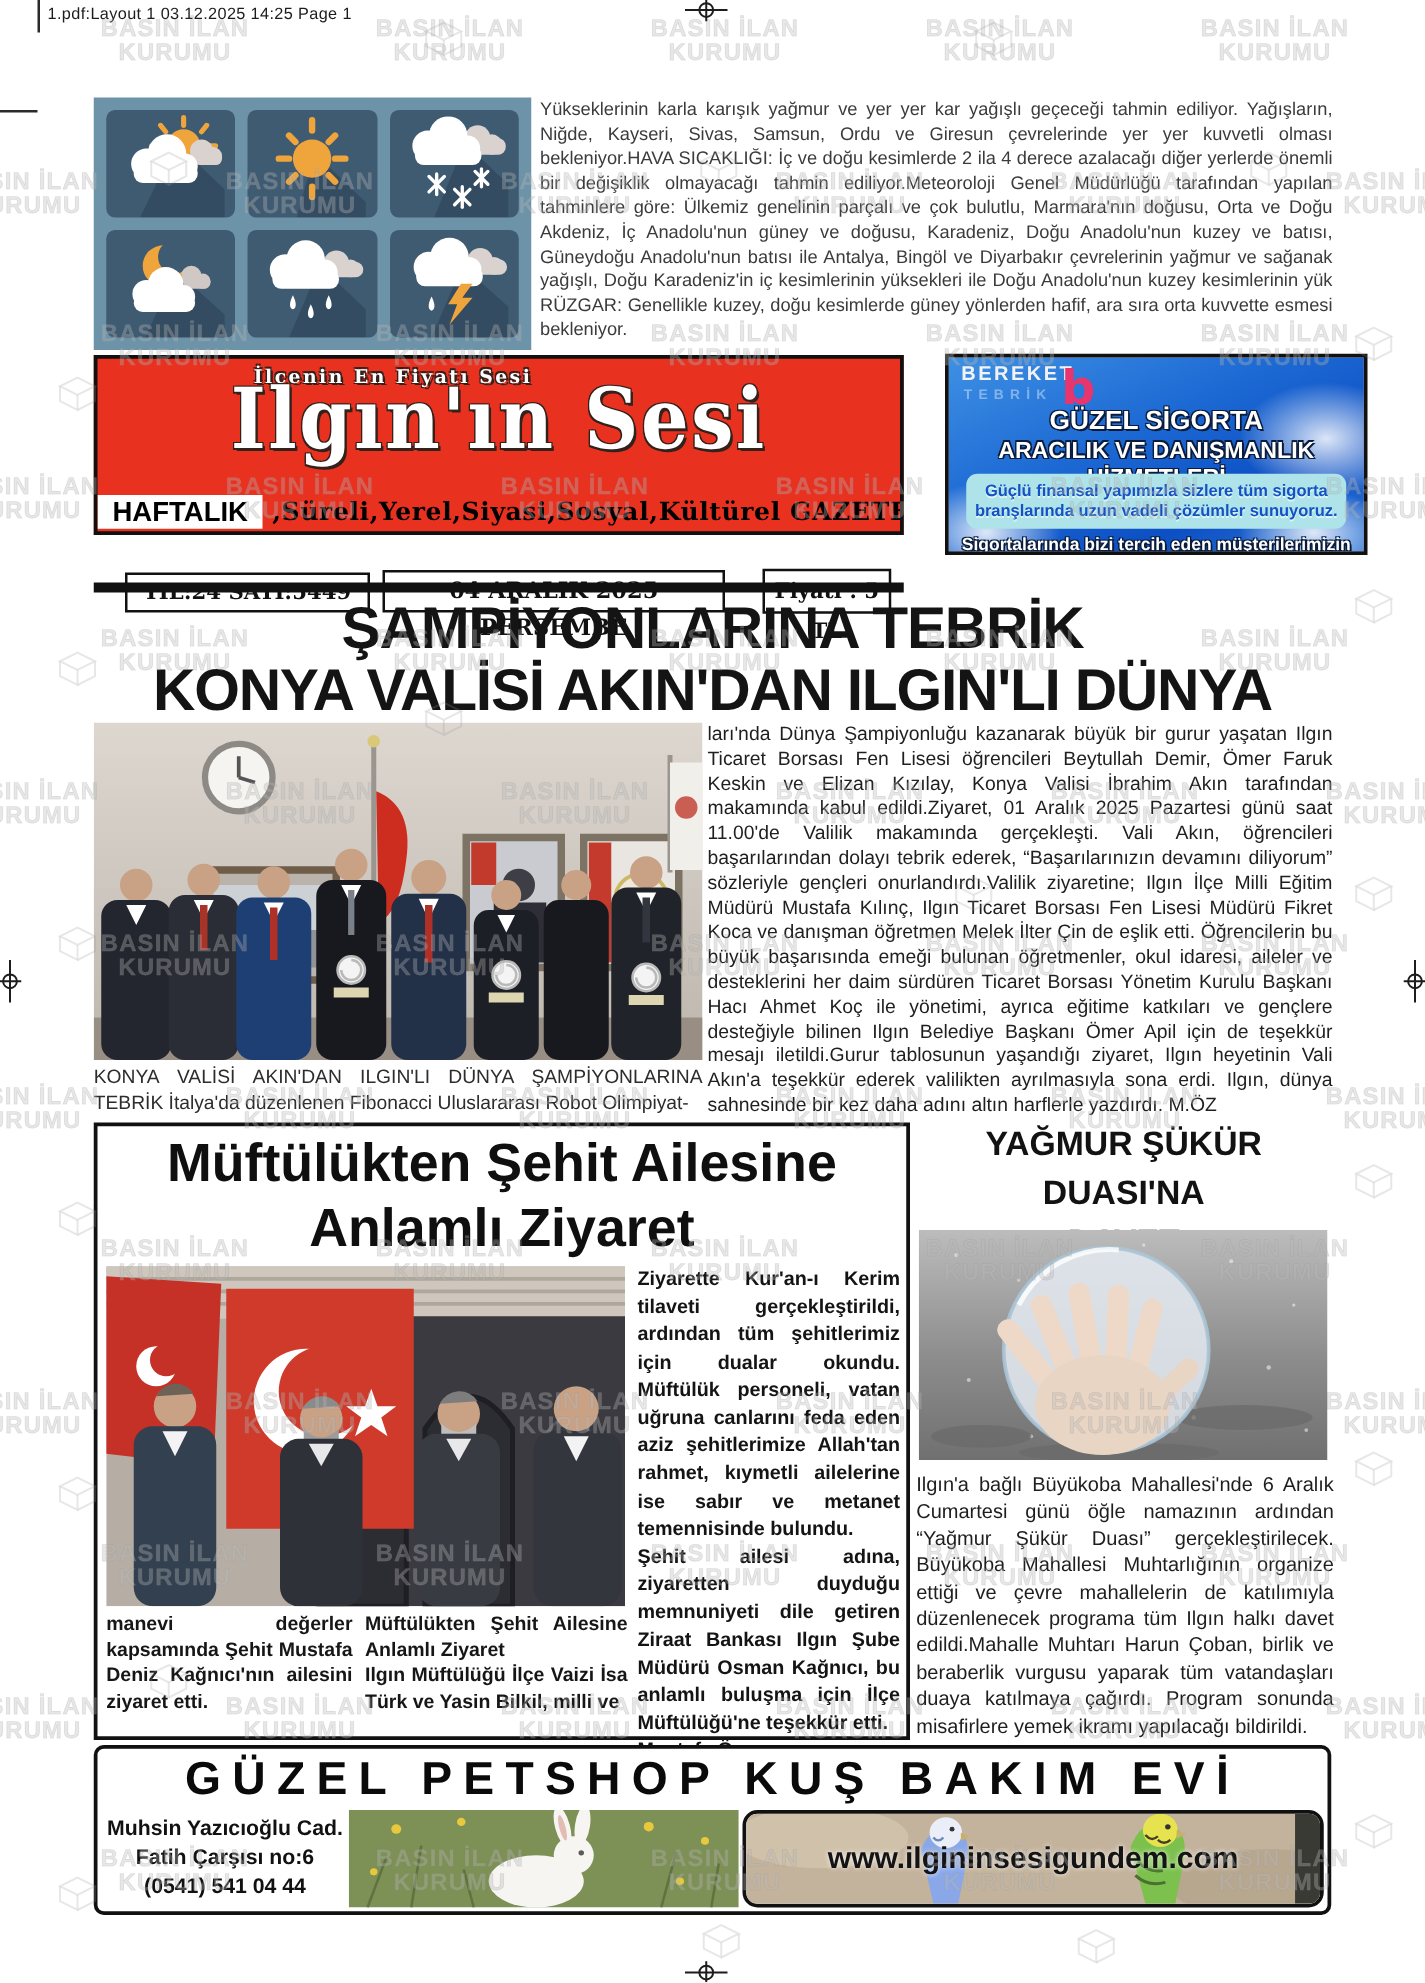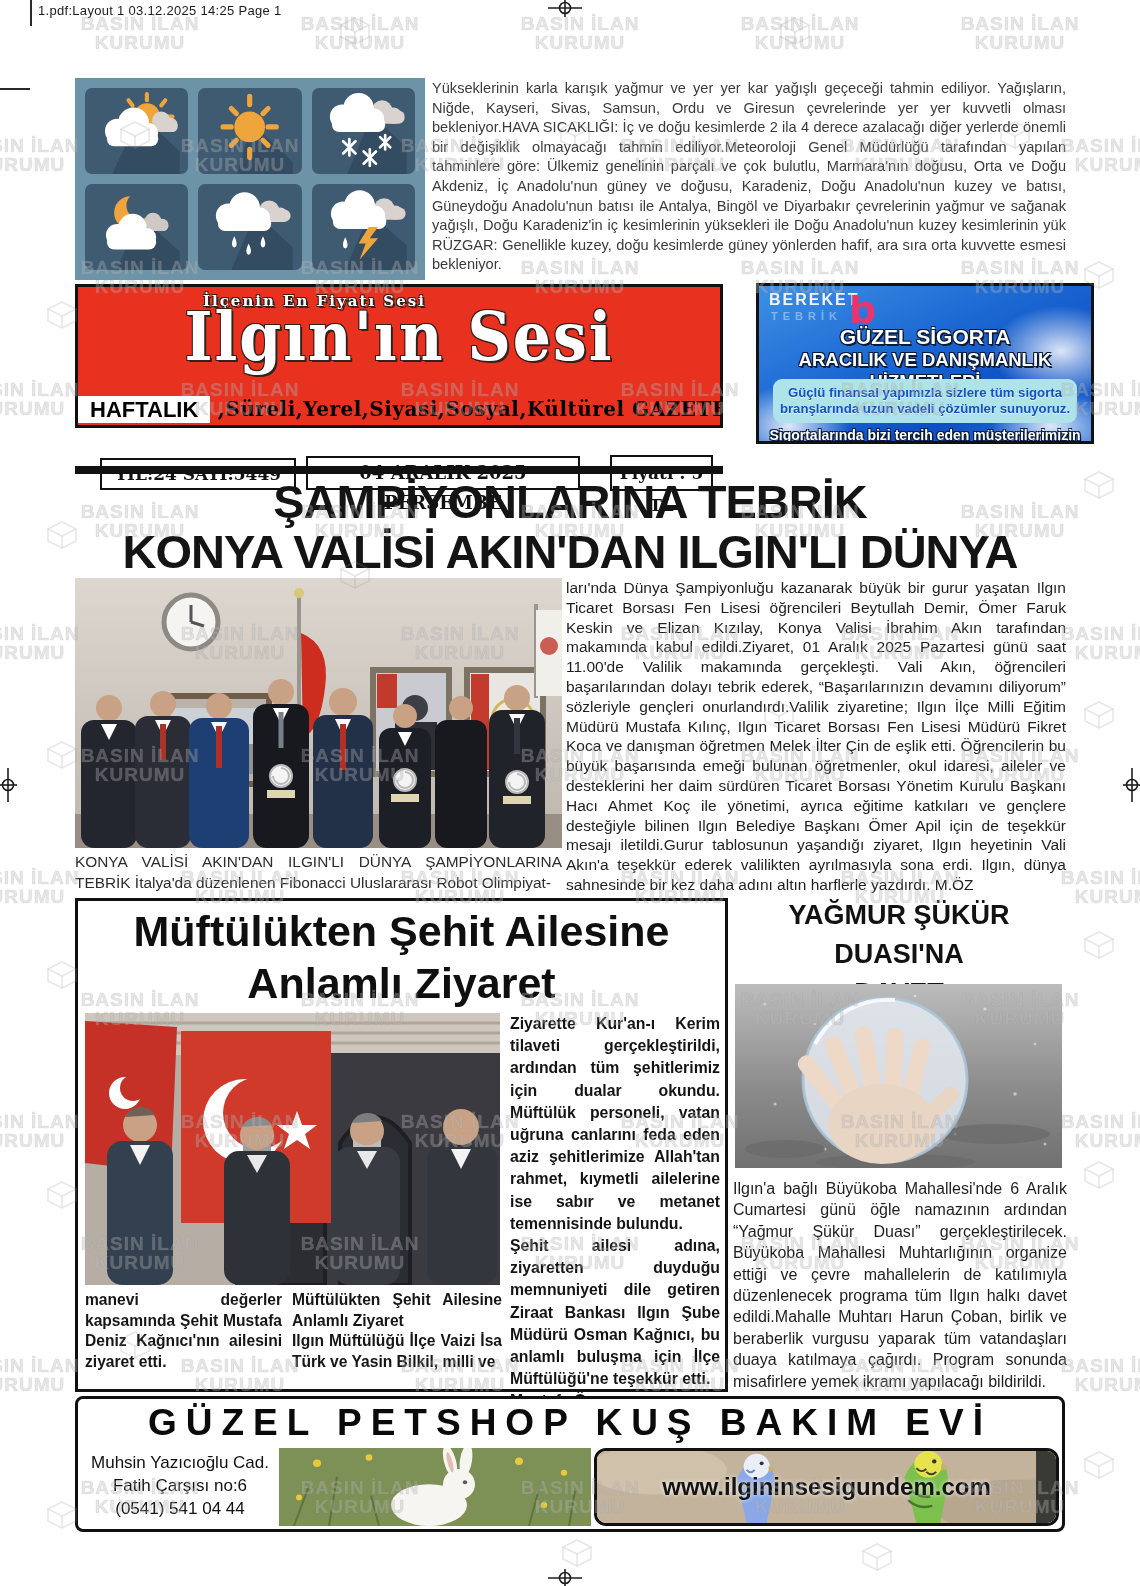--- a/index.html
+++ b/index.html
@@ -85,21 +85,21 @@
   
   #s3-headline{left:733px;top:896px;width:332px;text-align:center;font-weight:800;font-size:27px;line-height:39px;color:#121212;}
   #photo3{left:735px;top:984px;width:327px;height:184px;}
   #s3-body{left:733px;top:1178px;width:334px;font-size:16px;line-height:21.4px;text-align:justify;color:#1e1e1e;}
   
   #petshop{left:75px;top:1396px;width:990px;height:136px;border:3px solid #111;border-radius:8px;
      box-sizing:border-box;background:#fff;overflow:hidden;}
   #pet-title{position:absolute;left:0;right:0;top:0;text-align:center;font-weight:800;font-size:37px;
      line-height:48px;letter-spacing:9px;color:#0a0a0a;}
   #pet-row{position:absolute;left:3px;right:3px;top:49px;bottom:3px;display:flex;}
-  #pet-address{width:198px;text-align:center;font-weight:normal;font-size:17px;line-height:23px;color:#111;padding-top:3px;}
+  #pet-address{width:198px;text-align:center;font-weight:bold;font-size:17px;line-height:23px;color:#111;padding-top:3px;}
   #pet-rabbit{width:312px;position:relative;}
   #pet-rabbit svg{display:block;width:100%;height:100%;}
   #pet-budgie{flex:1;position:relative;border:3px solid #111;border-radius:12px;overflow:hidden;margin-left:3px;}
   #pet-budgie svg{display:block;width:100%;height:100%;}
   #pet-website{position:absolute;left:0;right:0;top:50%;transform:translateY(-50%);text-align:center;
      font-weight:800;font-size:24px;color:#141414;text-shadow:0 0 4px rgba(255,255,255,.9);}
   svg{display:block;}
   #photo1 svg,#photo2 svg,#photo3 svg{width:100%;height:100%;}
 </style>
 </head>

